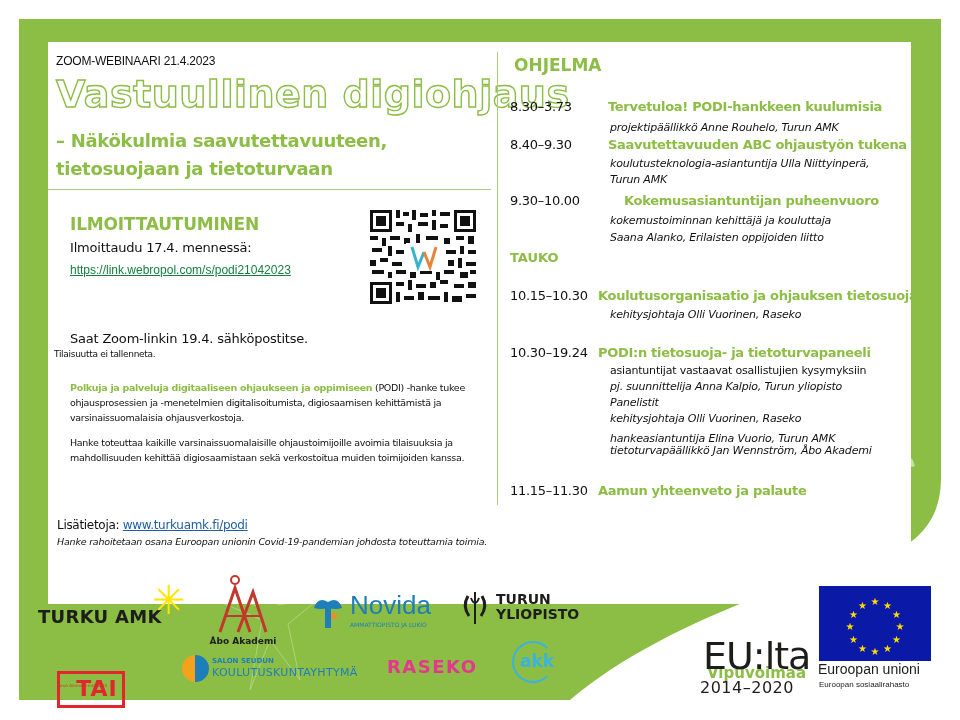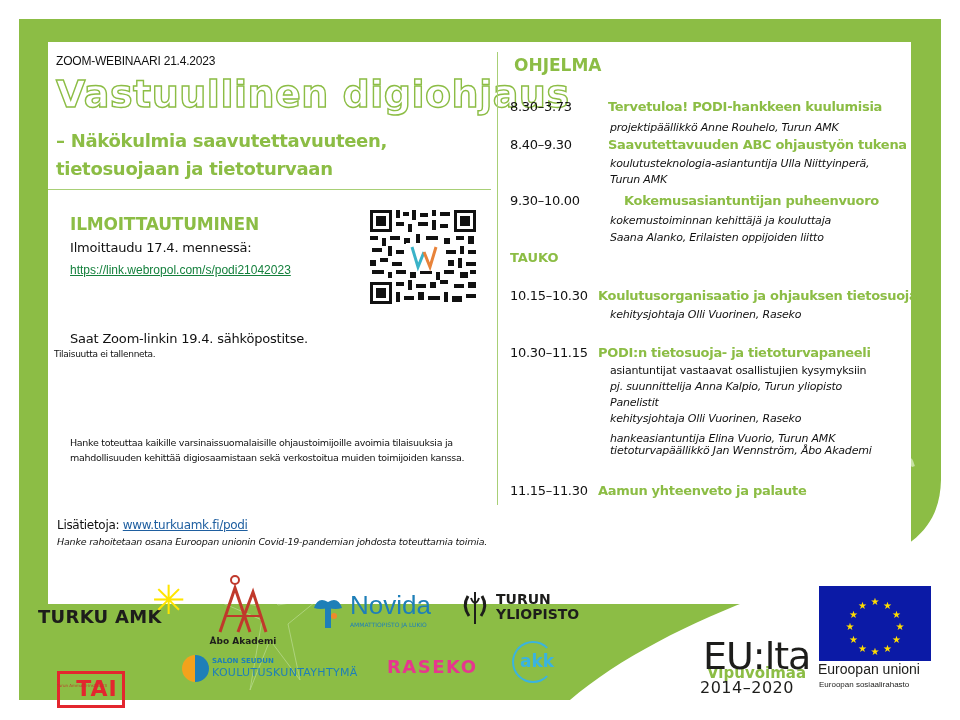--- a/index.html
+++ b/index.html
@@ -194,20 +194,23 @@
         <rect x="96" y="84" width="10" height="4"></rect>
     </g>
     <rect x="36" y="33" width="36" height="28" fill="#fff"></rect>
     <polyline points="42,37 48,57 54,42" fill="none" stroke="#3ab3c8" stroke-width="3"></polyline>
     <polyline points="54,42 60,57 66,37" fill="none" stroke="#e8833a" stroke-width="3"></polyline>
   </svg>
 
   <div class="sec-text" style="top:289px;">Saat Zoom-linkin 19.4. sähköpostitse.</div>
   <div class="small-note" style="top:307px;">Tilaisuutta ei tallenneta.</div>
 
+  <div class="desc" style="top:338px;">
+    <span class="green">Polkuja ja palveluja digitaaliseen ohjaukseen ja oppimiseen</span><span> (PODI) -hanke tukee ohjausprosessien ja -menetelmien digitalisoitumista, digiosaamisen kehittämistä ja varsinaissuomalaisia ohjausverkostoja.</span>
+  </div>
   <div class="desc" style="top:393px;">Hanke toteuttaa kaikille varsinaissuomalaisille ohjaustoimijoille avoimia tilaisuuksia ja mahdollisuuden kehittää digiosaamistaan sekä verkostoitua muiden toimijoiden kanssa.</div>
 
   <div class="prog-title">OHJELMA</div>
 
   <div class="slot" style="top:57px;">
     <span class="time">8.30–3.73</span>
     <span class="title" style="left:98px;">Tervetuloa! PODI-hankkeen kuulumisia</span>
     <div class="sub" style="left:100px; top:21px;">projektipäällikkö Anne Rouhelo, Turun AMK</div>
   </div>
 
@@ -227,21 +230,21 @@
 
   <div class="tauko">TAUKO</div>
 
   <div class="slot" style="top:246px;">
     <span class="time">10.15–10.30</span>
     <span class="title" style="left:88px;">Koulutusorganisaatio ja ohjauksen tietosuoja</span>
     <div class="sub" style="left:100px; top:19px;">kehitysjohtaja  Olli Vuorinen, Raseko</div>
   </div>
 
   <div class="slot" style="top:303px;">
-    <span class="time">10.30–11.15</span>
+    <span class="time">10.30–19.24</span>
     <span class="title" style="left:88px;">PODI:n tietosuoja- ja tietoturvapaneeli</span>
     <div class="sub" style="left:100px; top:18px;"><span class="upright">asiantuntijat vastaavat osallistujien  kysymyksiin</span></div>
     <div class="sub" style="left:100px; top:34px;">pj. suunnittelija Anna Kalpio, Turun yliopisto</div>
     <div class="sub" style="left:100px; top:50px;">Panelistit</div>
     <div class="sub" style="left:100px; top:66px;">kehitysjohtaja  Olli Vuorinen, Raseko</div>
     <div class="sub" style="left:100px; top:86px;">hankeasiantuntija  Elina Vuorio, Turun AMK</div>
     <div class="sub" style="left:100px; top:98px;">tietoturvapäällikkö Jan Wennström, Åbo Akademi</div>
   </div>
 
   <div class="slot" style="top:441px;">

